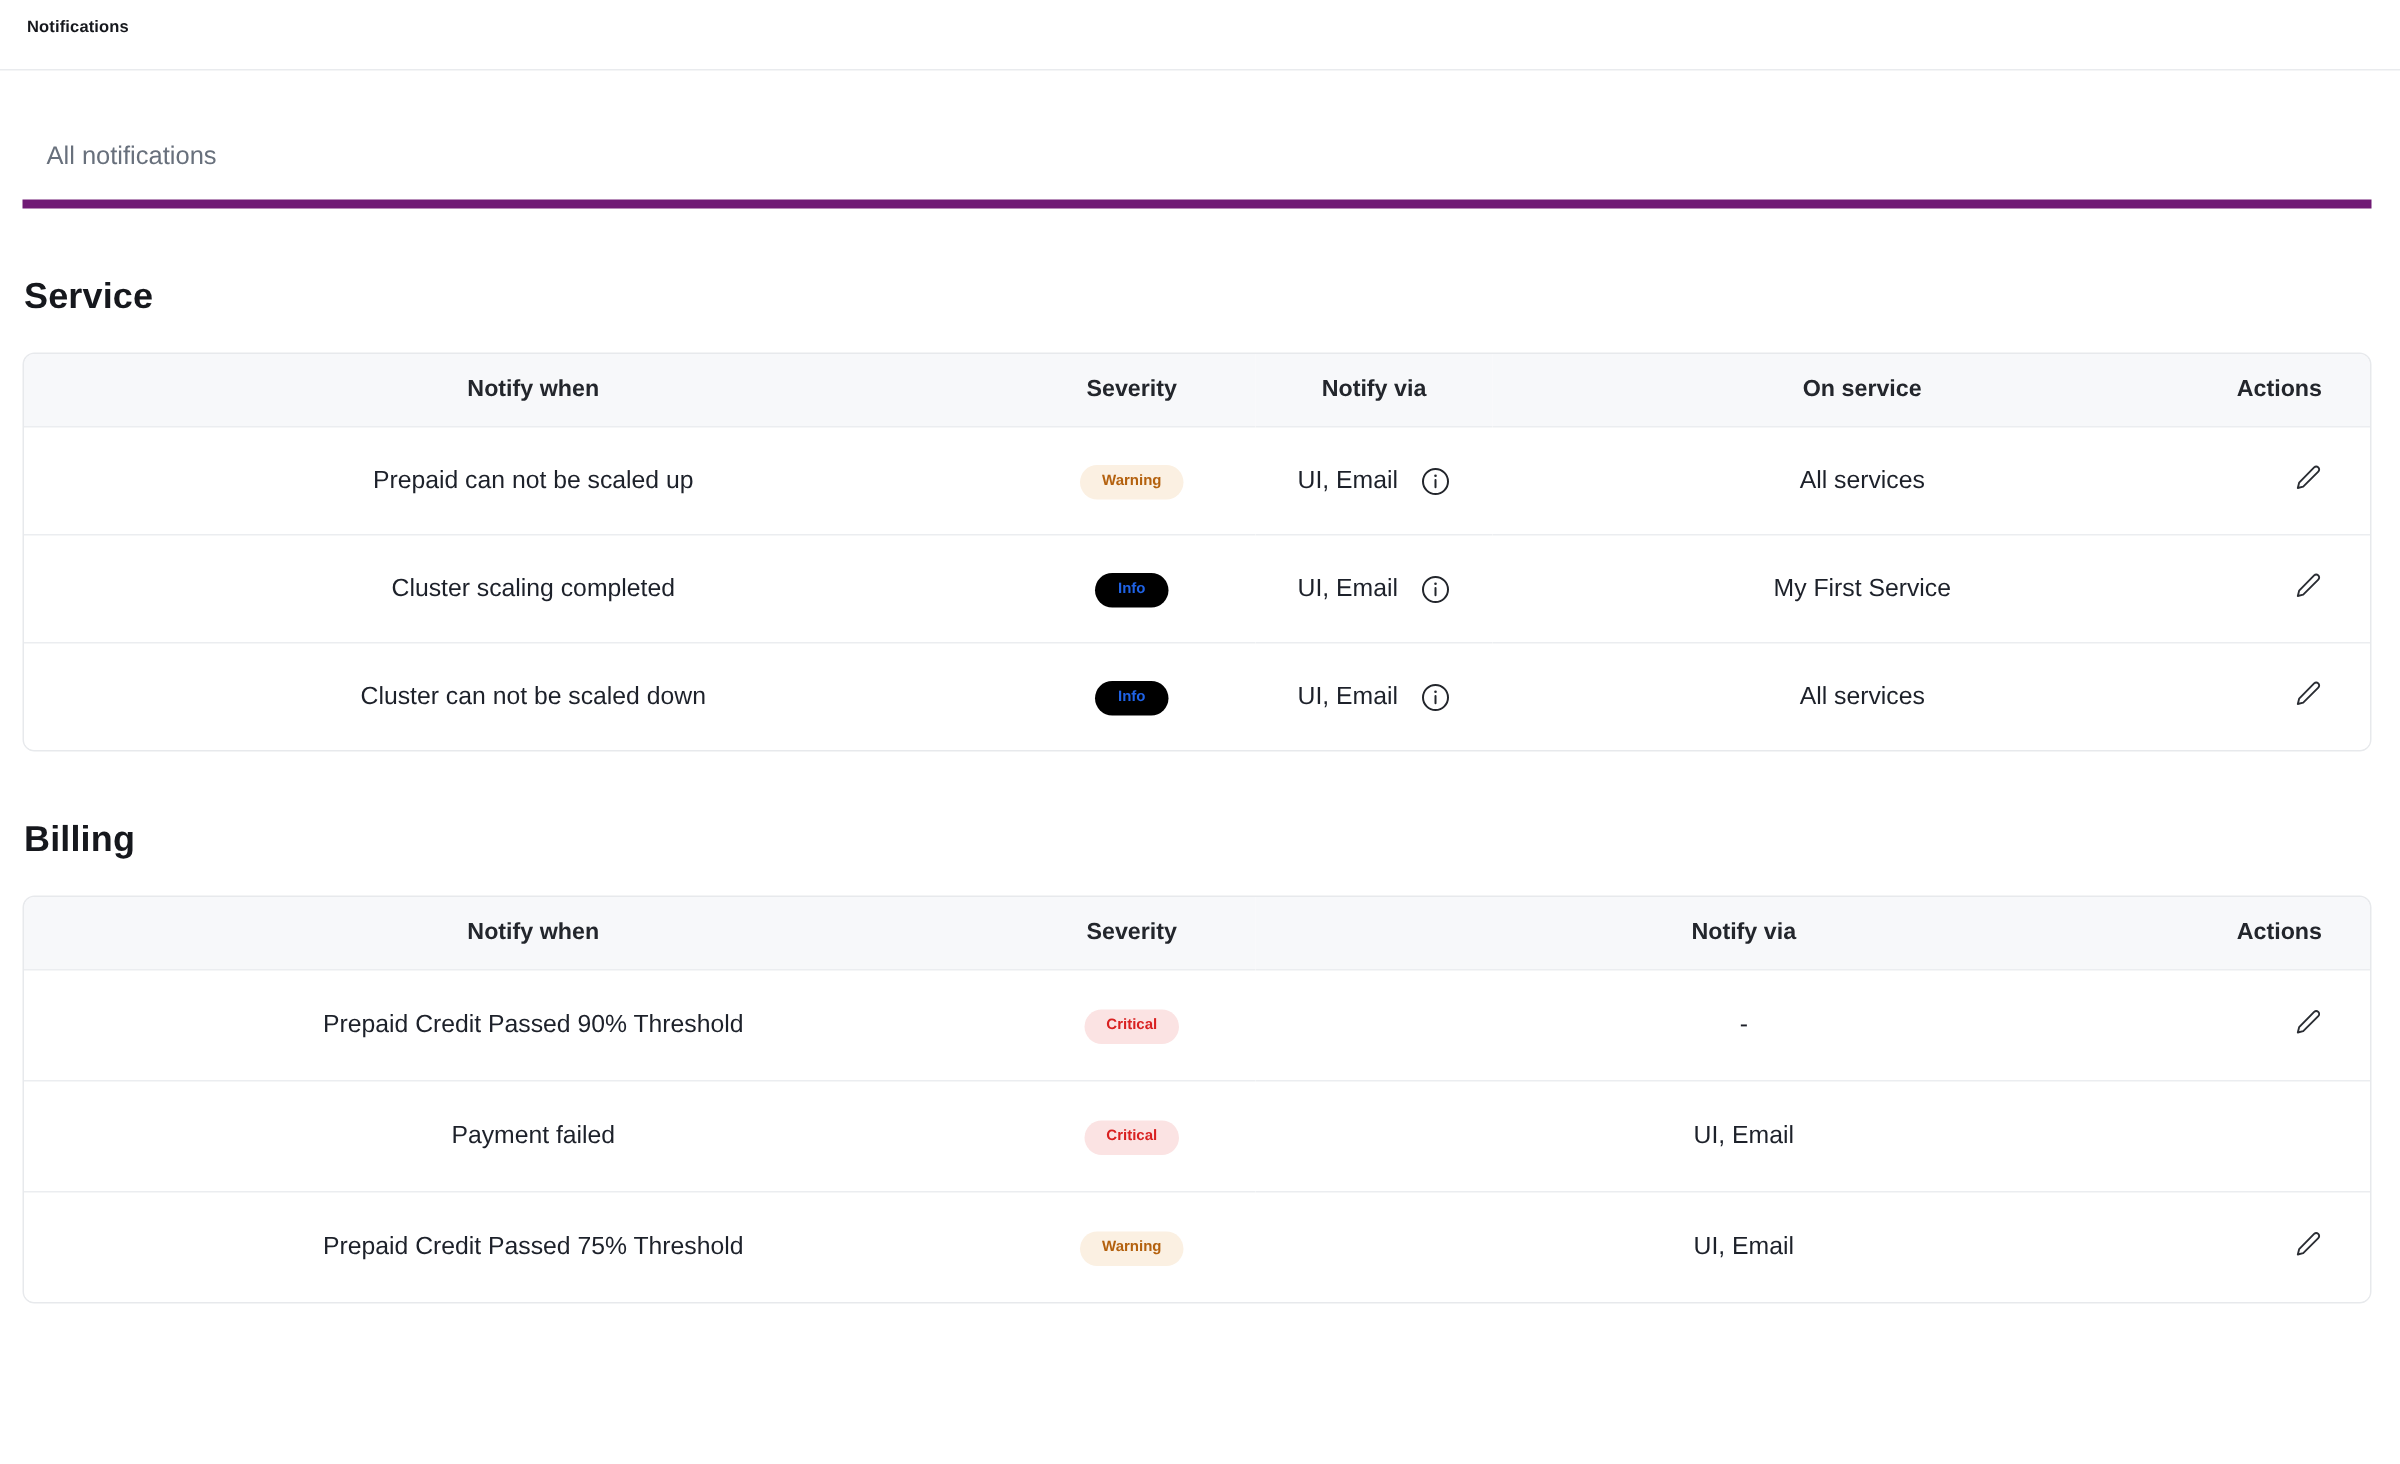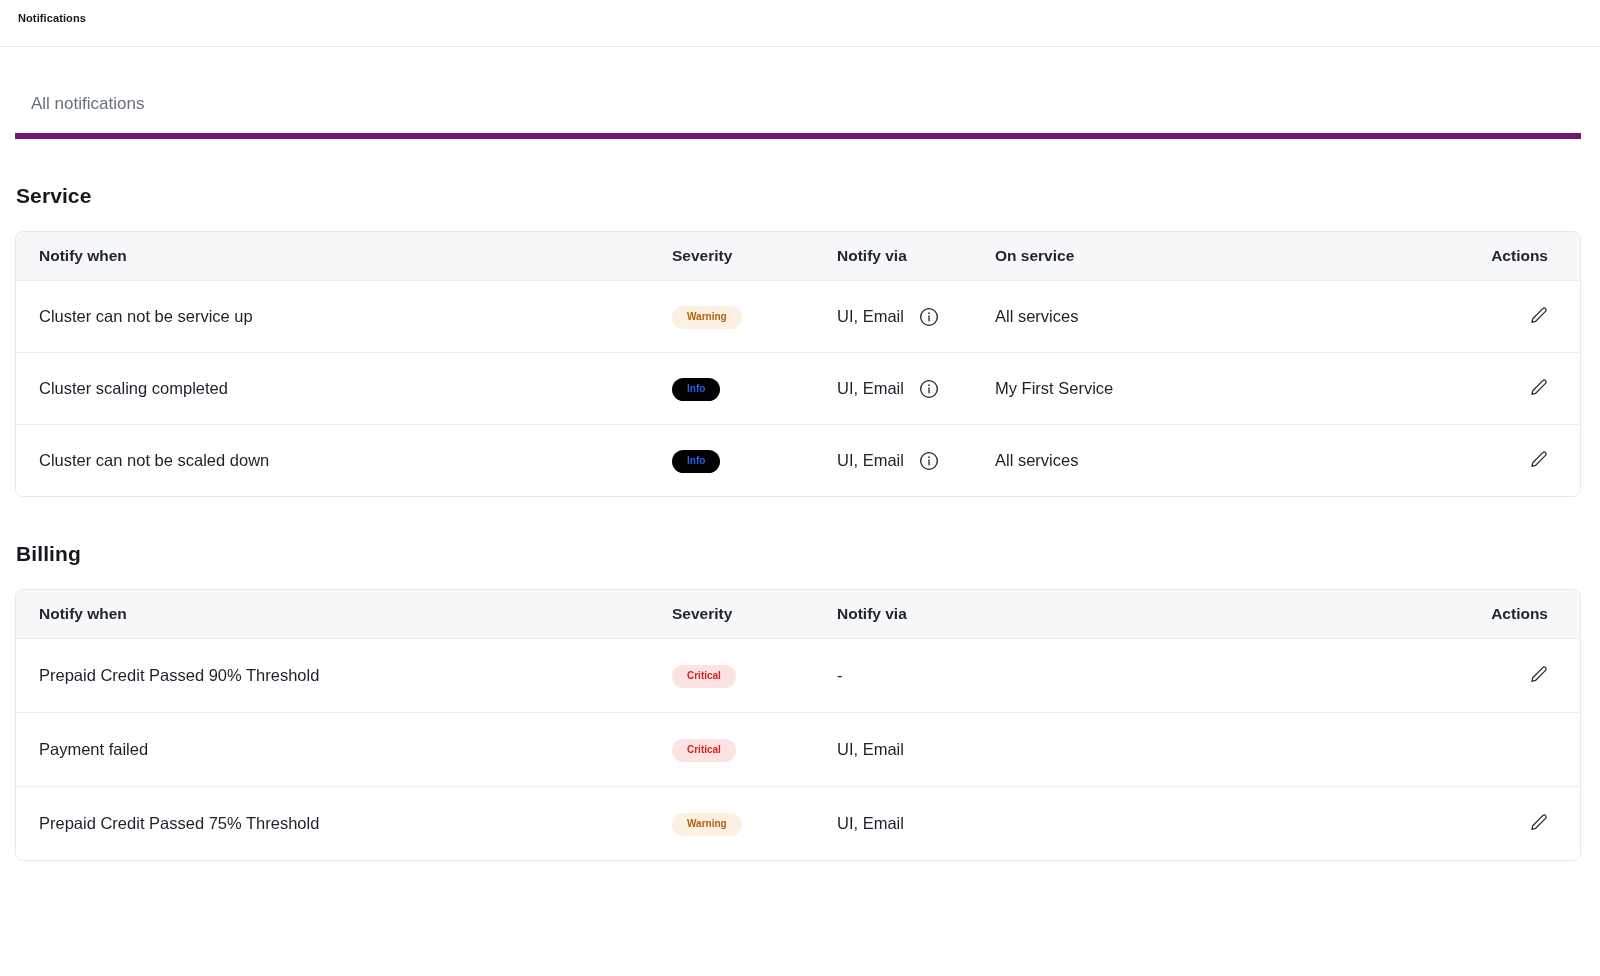--- a/index.html
+++ b/index.html
@@ -44,38 +44,38 @@
     position: absolute;
     left: 0; right: 0; bottom: -1px;
     height: 3px;
     background: #16181d;
     border-radius: 2px;
   }
 
   
   .section-heading {
     margin: 45px 0 23px 16px;
-    font-size: 21px;
+    font-size: 24px;
     font-weight: 700;
     color: #16181d;
     letter-spacing: .1px;
   }
 
   .card-table {
     display: table;
     table-layout: fixed;
     width: calc(100% - 34px);
     margin: 0 19px 0 15px;
     border: 1px solid #e7e9ec;
     border-radius: 8px;
     border-spacing: 0;
     overflow: hidden;
   }
   .t-row { display: table-row; }
-  .t-cell { display: table-cell; vertical-align: middle; }
+  .t-cell { display: table-cell; vertical-align: middle; text-align: center; }
 
   .t-head .t-cell {
     background: #f7f8fa;
     height: 48px;
     font-size: 15.5px;
     font-weight: 700;
     color: #23262c;
   }
   .t-body .t-cell {
     border-top: 1px solid #ebedf0;
@@ -136,21 +136,21 @@
 <div class="card-table">
   <div class="t-row t-head">
     <div class="t-cell c-notify-when">Notify when</div>
     <div class="t-cell c-severity">Severity</div>
     <div class="t-cell c-notify-via">Notify via</div>
     <div class="t-cell c-on-service">On service</div>
     <div class="t-cell c-actions">Actions</div>
   </div>
 
   <div class="t-row t-body rows-service">
-    <div class="t-cell c-notify-when">Cluster can not be service up</div>
+    <div class="t-cell c-notify-when">Prepaid can not be scaled up</div>
     <div class="t-cell c-severity">
       <span class="badge" data-kind="warning">Warning</span>
     </div>
     <div class="t-cell c-notify-via">
       <span class="via-wrap">
         <span>UI, Email</span>
         <span class="icon-info">
           <svg viewBox="0 0 24 24" fill="none" stroke="currentColor" stroke-width="1.6">
               <circle cx="12" cy="12" r="10"></circle>
               <line x1="12" y1="10.8" x2="12" y2="16.6" stroke-linecap="round"></line>

